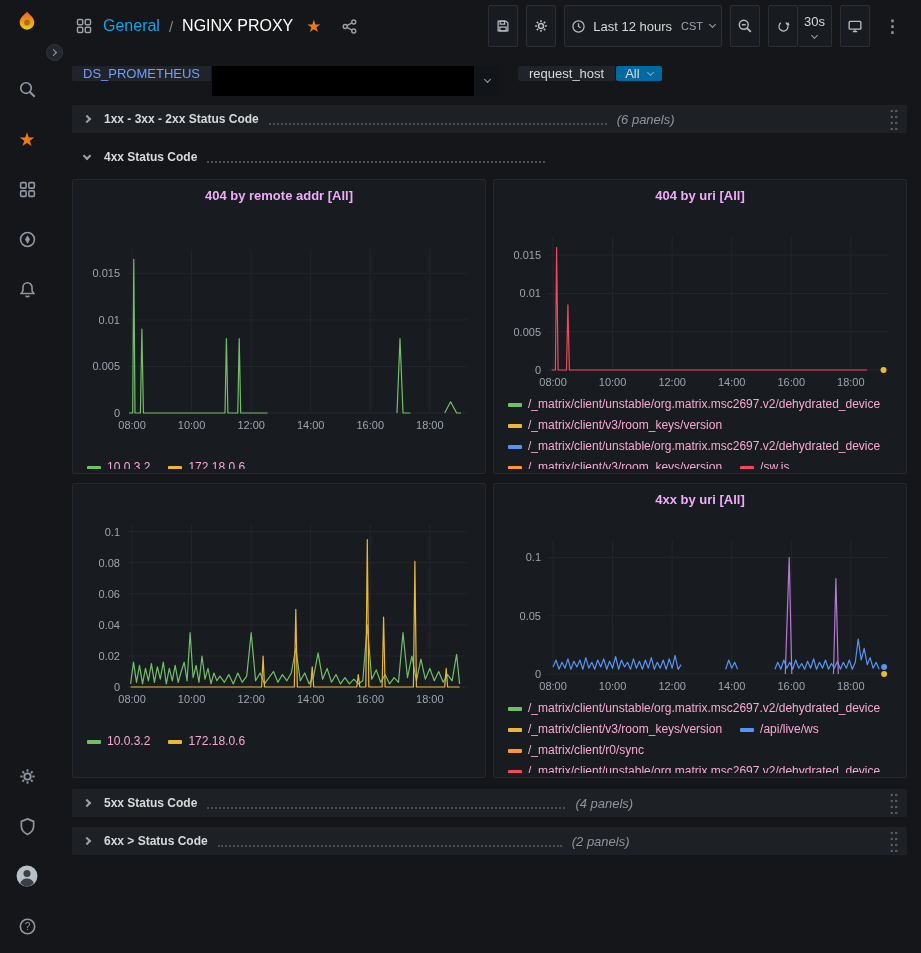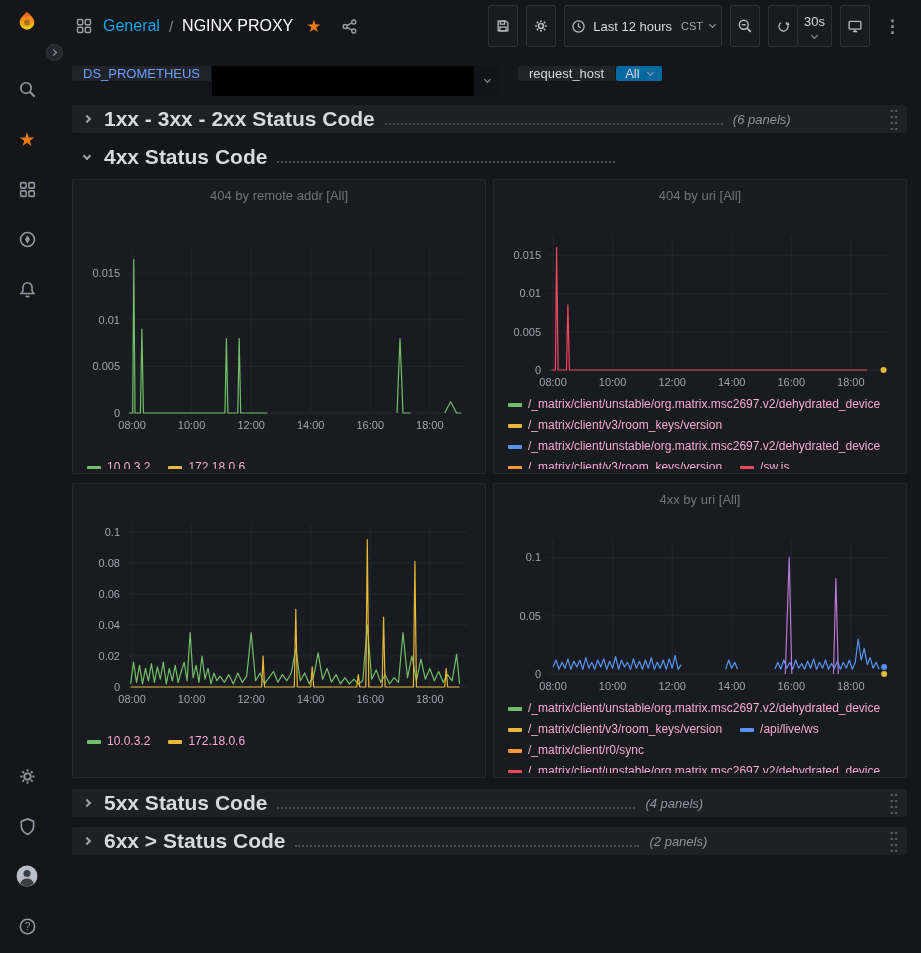--- a/index.html
+++ b/index.html
@@ -76,33 +76,33 @@
 
   
   .dashboard { flex: 1; padding: 9px 14px 0 18px; overflow: hidden; background: #141619; }
 
   .dash-row {
     height: 28px; display: flex; align-items: center; gap: 10px;
     border-radius: 2px; padding: 0 8px; margin-bottom: 10px; cursor: pointer;
   }
   .dash-row.collapsed { background: #1d2025; }
   .row-chev { width: 14px; display: flex; justify-content: center; }
-  .row-title { font-size: 21px; font-weight: 700; color: #d8d9da; white-space: nowrap; }
+  .row-title { font-size: 12px; font-weight: 700; color: #d8d9da; white-space: nowrap; }
   .leader { width: 338px; height: 0; border-bottom: 2px dotted #4a4e54; margin-top: 9px; }
   .row-count { font-size: 13px; font-style: italic; color: #8e949e; white-space: nowrap; }
   .row-drag { margin-left: auto; cursor: grab; display: flex; align-items: center; }
 
   .panel-grid { display: grid; grid-template-columns: 1fr 1fr; gap: 9px 7px; margin-bottom: 11px; }
   .panel {
     background: #181b1f; border: 1px solid #25282e; border-radius: 2px;
     height: 295px; display: flex; flex-direction: column; padding: 0 8px 4px; overflow: hidden;
   }
   .panel-title {
     flex: 0 0 30px; display: flex; align-items: center; justify-content: center;
-    font-size: 13px; font-weight: 400; color: #737373; cursor: pointer;
+    font-size: 13px; font-weight: 700; color: #f0abfc; cursor: pointer;
   }
   .chart-svg { flex: 0 0 auto; }
   .legend {
     display: flex; flex-wrap: wrap; column-gap: 18px; row-gap: 2px;
     padding: 3px 6px 0; overflow: hidden; font-size: 12px; color: #f9a8d4;
   }
   .legend.tall { flex: 1; min-height: 0; align-content: flex-start; }
   .legend.compact { margin-top: 20px; }
   .legend-item { display: flex; align-items: center; gap: 6px; white-space: nowrap; cursor: pointer; line-height: 19px; }
   .legend-marker { width: 14px; height: 4px; border-radius: 1px; flex: 0 0 14px; }

